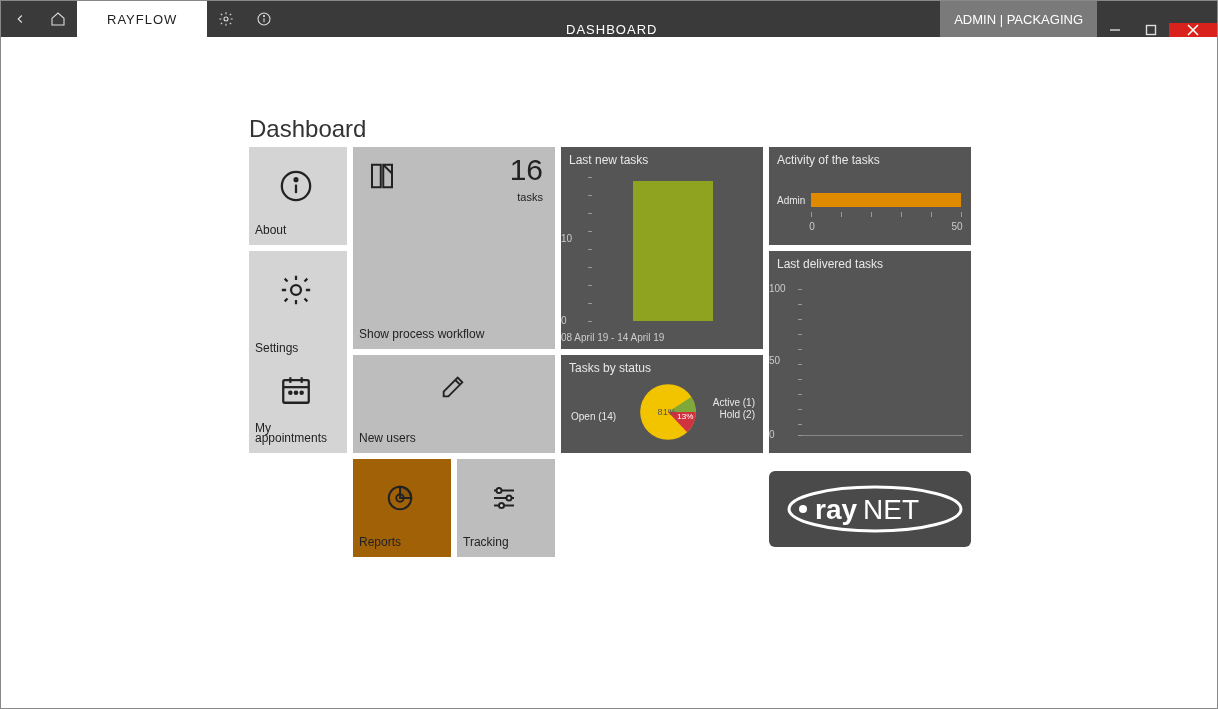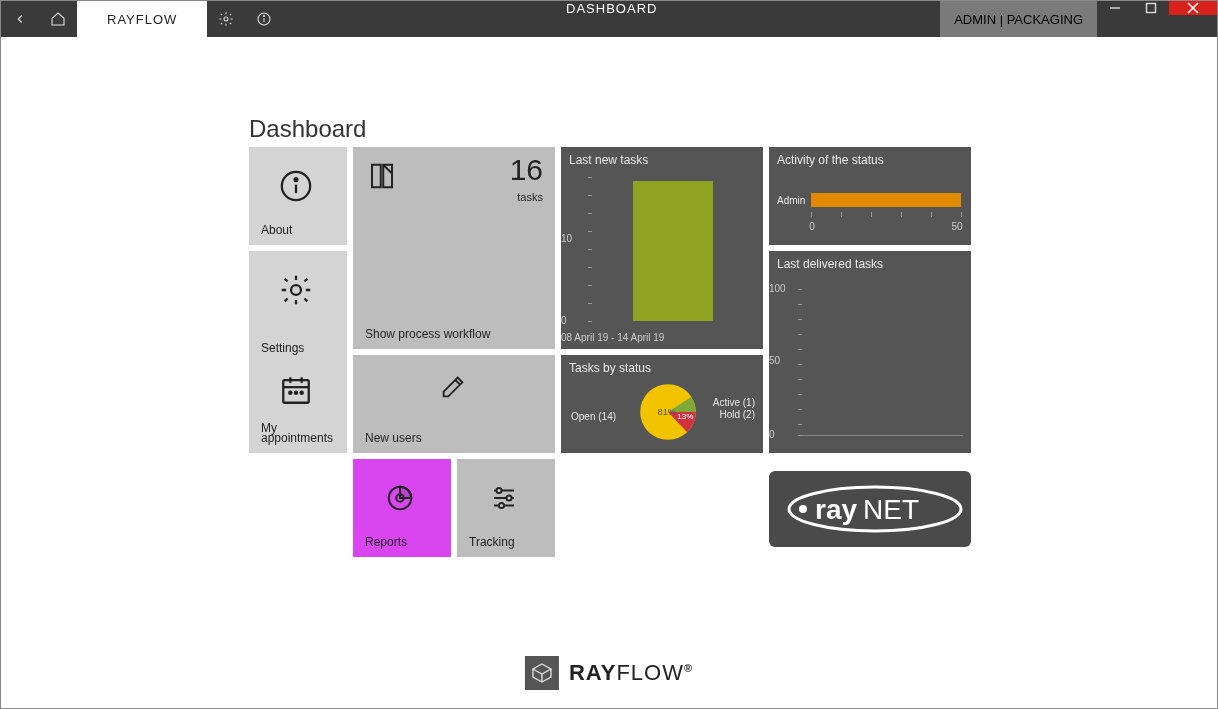--- a/index.html
+++ b/index.html
@@ -1,31 +1,31 @@
 <!DOCTYPE html>
 <html><head>
 <meta charset="utf-8">
 <style>
   * { box-sizing: border-box; margin: 0; padding: 0; }
   html, body { width: 1218px; height: 709px; font-family: "Segoe UI", Arial, sans-serif; background: #fff; color: #222; overflow: hidden; }
   .window { width: 1218px; height: 709px; border: 1px solid #888; display: flex; flex-direction: column; }
-  .titlebar { height: 36px; background: #3a3a3a; display: flex; align-items: flex-start; color: #ddd; font-size: 13px; }
+  .titlebar { height: 36px; background: #3a3a3a; display: flex; align-items: flex-end; color: #ddd; font-size: 13px; }
   .tb-left { display: flex; align-items: stretch; }
   .tb-btn { width: 38px; display: flex; align-items: center; justify-content: center; cursor: pointer; }
   .tab-active { background: #fff; color: #222; display: flex; align-items: center; padding: 0 30px; font-size: 13px; letter-spacing: 1px; height: 36px; }
   .tb-center { flex: 1; display: flex; align-items: center; justify-content: center; font-weight: 500; letter-spacing: 1px; color: #fff; }
-  .tb-user { background: #7a7a7a; color: #000000; display: flex; align-items: center; padding: 0 14px; font-size: 13px; height: 36px; }
+  .tb-user { background: #7a7a7a; color: #ffffff; display: flex; align-items: center; padding: 0 14px; font-size: 13px; height: 36px; }
   .winctrl { display: flex; }
   .wc-btn { width: 36px; display: flex; align-items: center; justify-content: center; cursor: pointer; }
   .wc-close { background: #d9221c; color: #fff; width: 48px; }
   .content { flex: 1; position: relative; background: #fff; overflow: hidden; }
   .page-title { position: absolute; left: 248px; top: 78px; font-size: 24px; font-weight: 300; color: #333; }
   .grid { position: absolute; left: 248px; top: 110px; }
   .tile { position: absolute; background: #d4d4d4; color: #222; }
-  .tile .label { position: absolute; left: 12px; bottom: 8px; font-size: 12px; }
+  .tile .label { position: absolute; left: 6px; bottom: 8px; font-size: 12px; }
   .tile .icon { position: absolute; }
   .tile-dark { background: #555555; color: #e8e8e8; }
   .tile-dark .title { position: absolute; left: 8px; top: 6px; font-size: 12px; }
   .bignum { position: absolute; right: 12px; top: 6px; font-size: 30px; font-weight: 300; text-align: right; }
   .bignum-sub { position: absolute; right: 12px; top: 44px; font-size: 11px; }
   
   .axis-tick { position: absolute; font-size: 10px; color: #ccc; text-align: left; }
   .bar { position: absolute; background: #8fa320; }
   .bar-orange { position: absolute; background: #e08a00; height: 14px; }
   .range-label { position: absolute; font-size: 10px; color: #ccc; }
@@ -149,21 +149,21 @@
       <div class="tile" style="left:104px;top:208px;width:202px;height:98px;background:#bdbdbd">
         <div class="icon" style="left:86px;top:18px">
           <svg width="28" height="28" viewBox="0 0 24 24" fill="none" stroke="#222" stroke-width="1.6">
               <path d="M4 20h4L20 8l-4-4L4 16z"></path>
               <line x1="14" y1="6" x2="18" y2="10"></line>
             </svg>
         </div>
         <div class="label">New users</div>
       </div>
 
-      <div class="tile" style="left:104px;top:312px;width:98px;height:98px;background:#d946ef">
+      <div class="tile" style="left:104px;top:312px;width:98px;height:98px;background:#a16207">
         <div class="icon" style="left:32px;top:24px">
           <svg width="30" height="30" viewBox="0 0 24 24" fill="none" stroke="#222" stroke-width="1.6">
               <circle cx="12" cy="12" r="9"></circle>
               <circle cx="12" cy="12" r="3"></circle>
               <path d="M12 3 A9 9 0 0 1 21 12 L12 12 Z" fill="#222" fill-opacity="0.15"></path>
             </svg>
         </div>
         <div class="label">Reports</div>
       </div>
 
@@ -208,21 +208,21 @@
           <path d="M50 50 L90 24 A48 48 0 0 1 98 50 Z" fill="#7fa83a"></path>
           <text x="32" y="56" font-size="16" fill="#555">81%</text>
           <text x="66" y="62" font-size="14" fill="#fff">13%</text>
         </svg>
         <div class="pie-label" style="left:10px;top:56px">Open (14)</div>
         <div class="pie-label" style="right:8px;top:42px">Active (1)</div>
         <div class="pie-label" style="right:8px;top:54px">Hold (2)</div>
       </div>
 
       <div class="tile tile-dark" style="left:520px;top:0;width:202px;height:98px">
-        <div class="title">Activity of the status</div>
+        <div class="title">Activity of the tasks</div>
         <div class="pie-label" style="left:8px;top:48px">Admin</div>
         <div class="bar-orange" style="left:42px;top:46px;width:150px"></div>
         <div style="position:absolute;left:42px;right:10px;top:68px;height:1px"></div>
         <div style="position:absolute;left:42px;top:65px;width:1px;height:5px;background:#999"></div>
         <div style="position:absolute;left:72px;top:65px;width:1px;height:5px;background:#999"></div>
         <div style="position:absolute;left:102px;top:65px;width:1px;height:5px;background:#999"></div>
         <div style="position:absolute;left:132px;top:65px;width:1px;height:5px;background:#999"></div>
         <div style="position:absolute;left:162px;top:65px;width:1px;height:5px;background:#999"></div>
         <div style="position:absolute;left:192px;top:65px;width:1px;height:5px;background:#999"></div>
         <div class="axis-tick" style="left:36px;top:74px;width:14px;text-align:center">0</div>
@@ -252,27 +252,15 @@
         <svg width="190" height="60" viewBox="0 0 190 60">
           <ellipse cx="100" cy="30" rx="86" ry="22" fill="none" stroke="#fff" stroke-width="3"></ellipse>
           <circle cx="28" cy="30" r="4" fill="#fff"></circle>
           <text x="40" y="40" font-size="28" font-weight="700" fill="#fff" font-family="Arial">ray</text>
           <text x="88" y="40" font-size="28" font-weight="300" fill="#fff" font-family="Arial">NET</text>
         </svg>
       </div>
 
     </div>
 
-    <div class="footer-logo">
-      <div style="width:34px;height:34px;background:#555;display:flex;align-items:center;justify-content:center">
-        <svg width="24" height="24" viewBox="0 0 24 24" fill="none" stroke="#ddd" stroke-width="1.4">
-            <path d="M12 3 L21 8 L12 13 L3 8 Z"></path>
-            <path d="M3 8 v8 l9 5 l9-5 v-8"></path>
-            <path d="M12 13 v8"></path>
-          </svg>
-      </div>
-      <div style="font-size:22px;font-weight:600;letter-spacing:1px">
-        <span style="font-weight:700">RAY</span><span style="font-weight:300">FLOW</span><span style="font-size:11px;vertical-align:super">®</span>
-      </div>
-    </div>
 
   </div>
 </div>
 
 </body></html>

